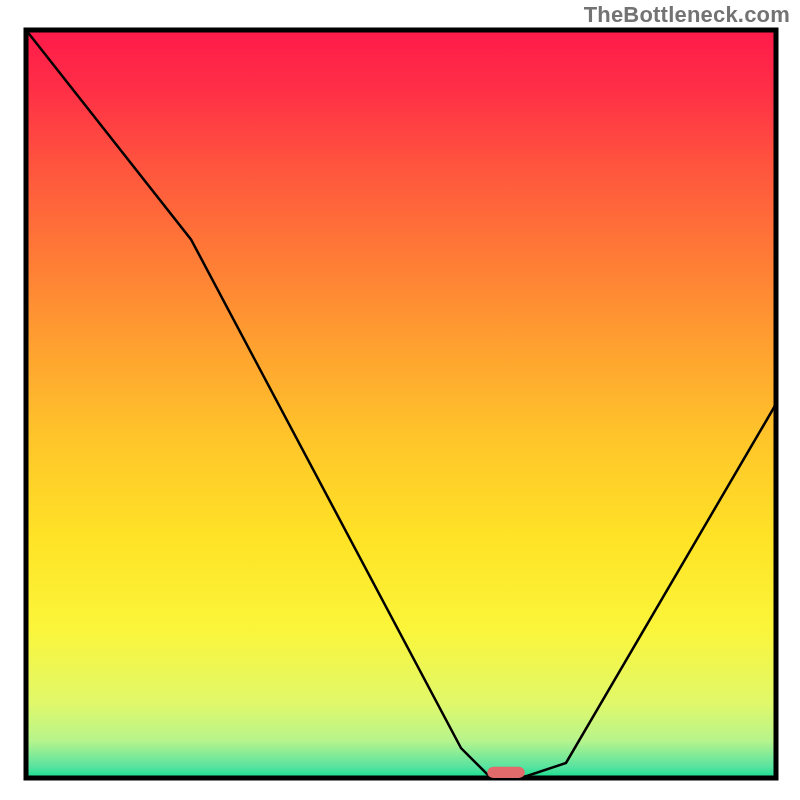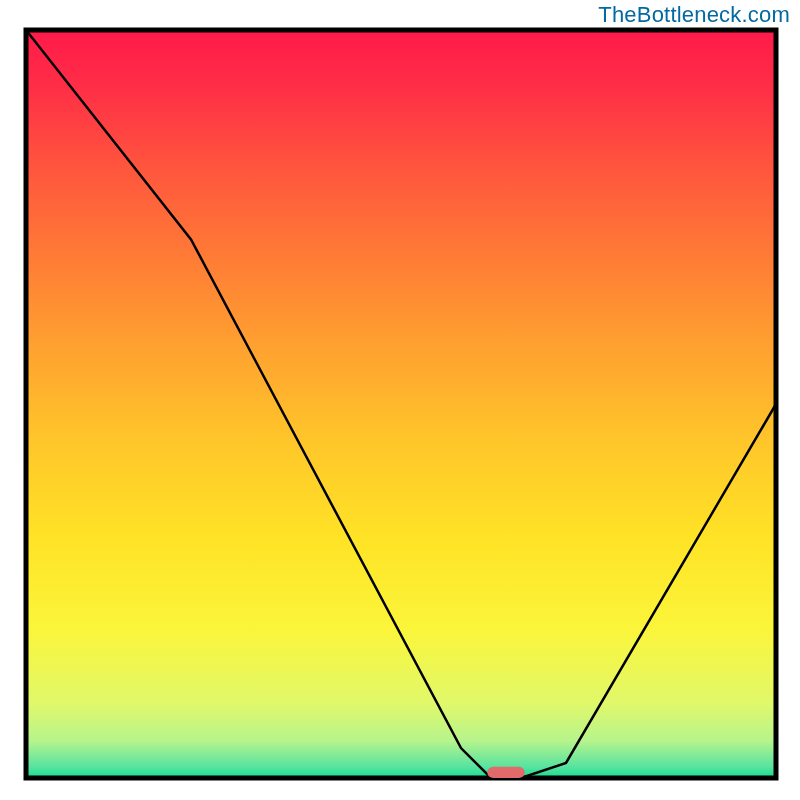--- a/index.html
+++ b/index.html
@@ -14,22 +14,22 @@
   .container {
     position: relative;
     width: 800px;
     height: 800px;
   }
   .watermark {
     position: absolute;
     top: 2px;
     right: 10px;
     font-size: 22px;
-    font-weight: 400;
-    color: #0369a1;
+    font-weight: 700;
+    color: #737373;
     letter-spacing: 0.2px;
     z-index: 10;
   }
   svg {
     display: block;
   }
 </style>
 </head>
 <body>
 

